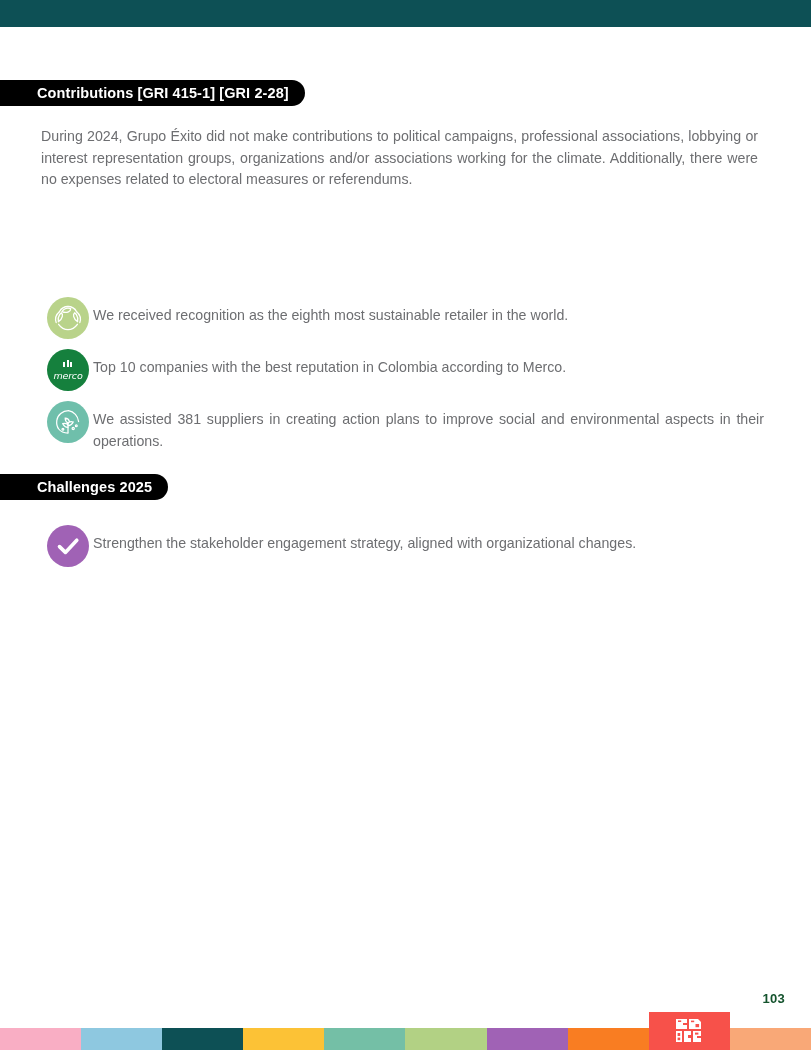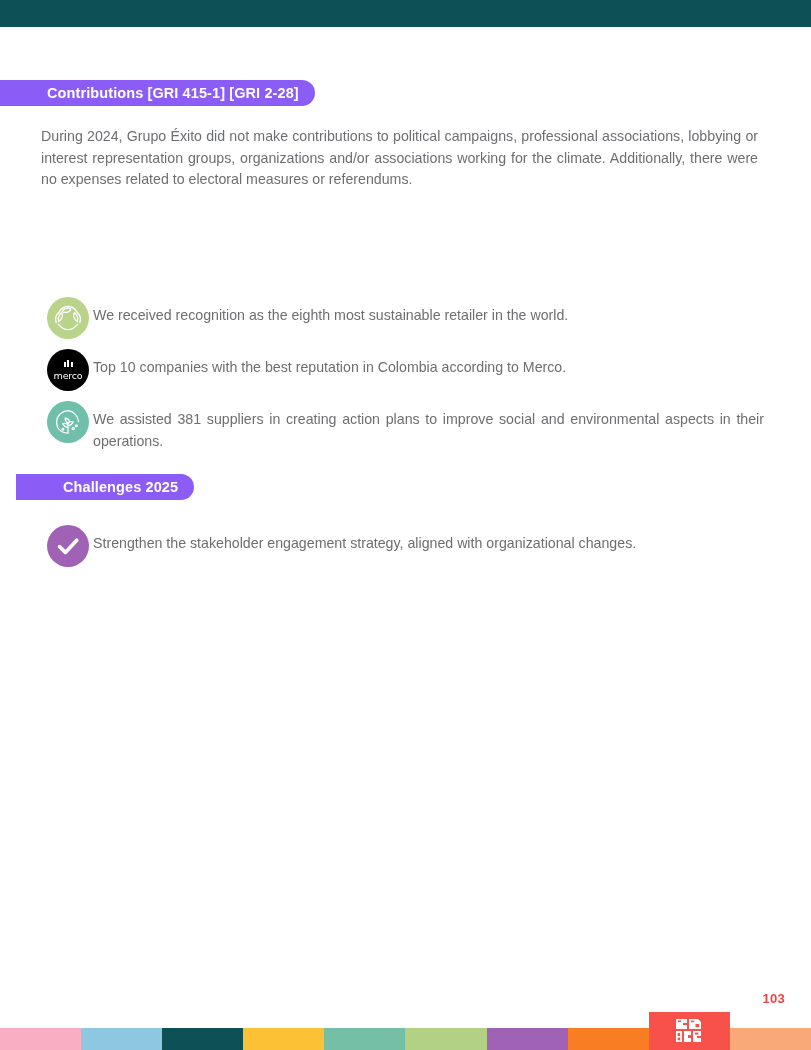--- a/index.html
+++ b/index.html
@@ -33,40 +33,40 @@
     left: 0;
     width: 811px;
     height: 1023px;
   }
 
   
   .pill {
     position: absolute;
     left: 0;
     height: 26px;
-    background: #8b5cf6;
+    background: #000000;
     border-top-right-radius: 13px;
     border-bottom-right-radius: 13px;
     display: flex;
     align-items: center;
-    padding-left: 47px;
+    padding-left: 37px;
     padding-right: 16px;
     white-space: nowrap;
   }
   .pill span {
     color: #ffffff;
     font-size: 14.5px;
     font-weight: bold;
     letter-spacing: 0.1px;
     line-height: 1;
   }
 
   .pill-contributions { top: 53px; }
   .pill-achievements  { top: 214px; }
-  .pill-challenges    { top: 447px; margin-left: 16px; }
+  .pill-challenges    { top: 447px; }
 
   
   .intro-paragraph {
     position: absolute;
     left: 41px;
     top: 99px;
     width: 717px;
     font-size: 14.2px;
     line-height: 21.6px;
     color: #6d6e71;
@@ -106,21 +106,21 @@
     font-size: 14.2px;
     line-height: 21.6px;
     color: #6d6e71;
     text-align: justify;
     padding-top: 8px;
   }
   .bullet-text.single { text-align: left; }
 
   
   .icon-sustainable { background: #b9d38a; }
-  .icon-merco       { background: #000000; }
+  .icon-merco       { background: #15803d; font-style: italic; }
   .icon-supplier    { background: #6fbfab; }
   .icon-check       { background: #a062b5; }
 
   .merco-word {
     color: #ffffff;
     font-size: 9.5px;
     letter-spacing: -0.2px;
     font-family: "DejaVu Sans", sans-serif;
     line-height: 1;
     margin-top: 3px;
@@ -147,21 +147,21 @@
     justify-content: center;
   }
 
   
   .page-number {
     position: absolute;
     right: 26px;
     top: 964px;
     font-size: 13px;
     font-weight: bold;
-    color: #ef4444;
+    color: #14532d;
     letter-spacing: 0.3px;
   }
 
   
   .color-strip {
     position: absolute;
     left: 0;
     bottom: 0;
     width: 811px;
     height: 22px;

